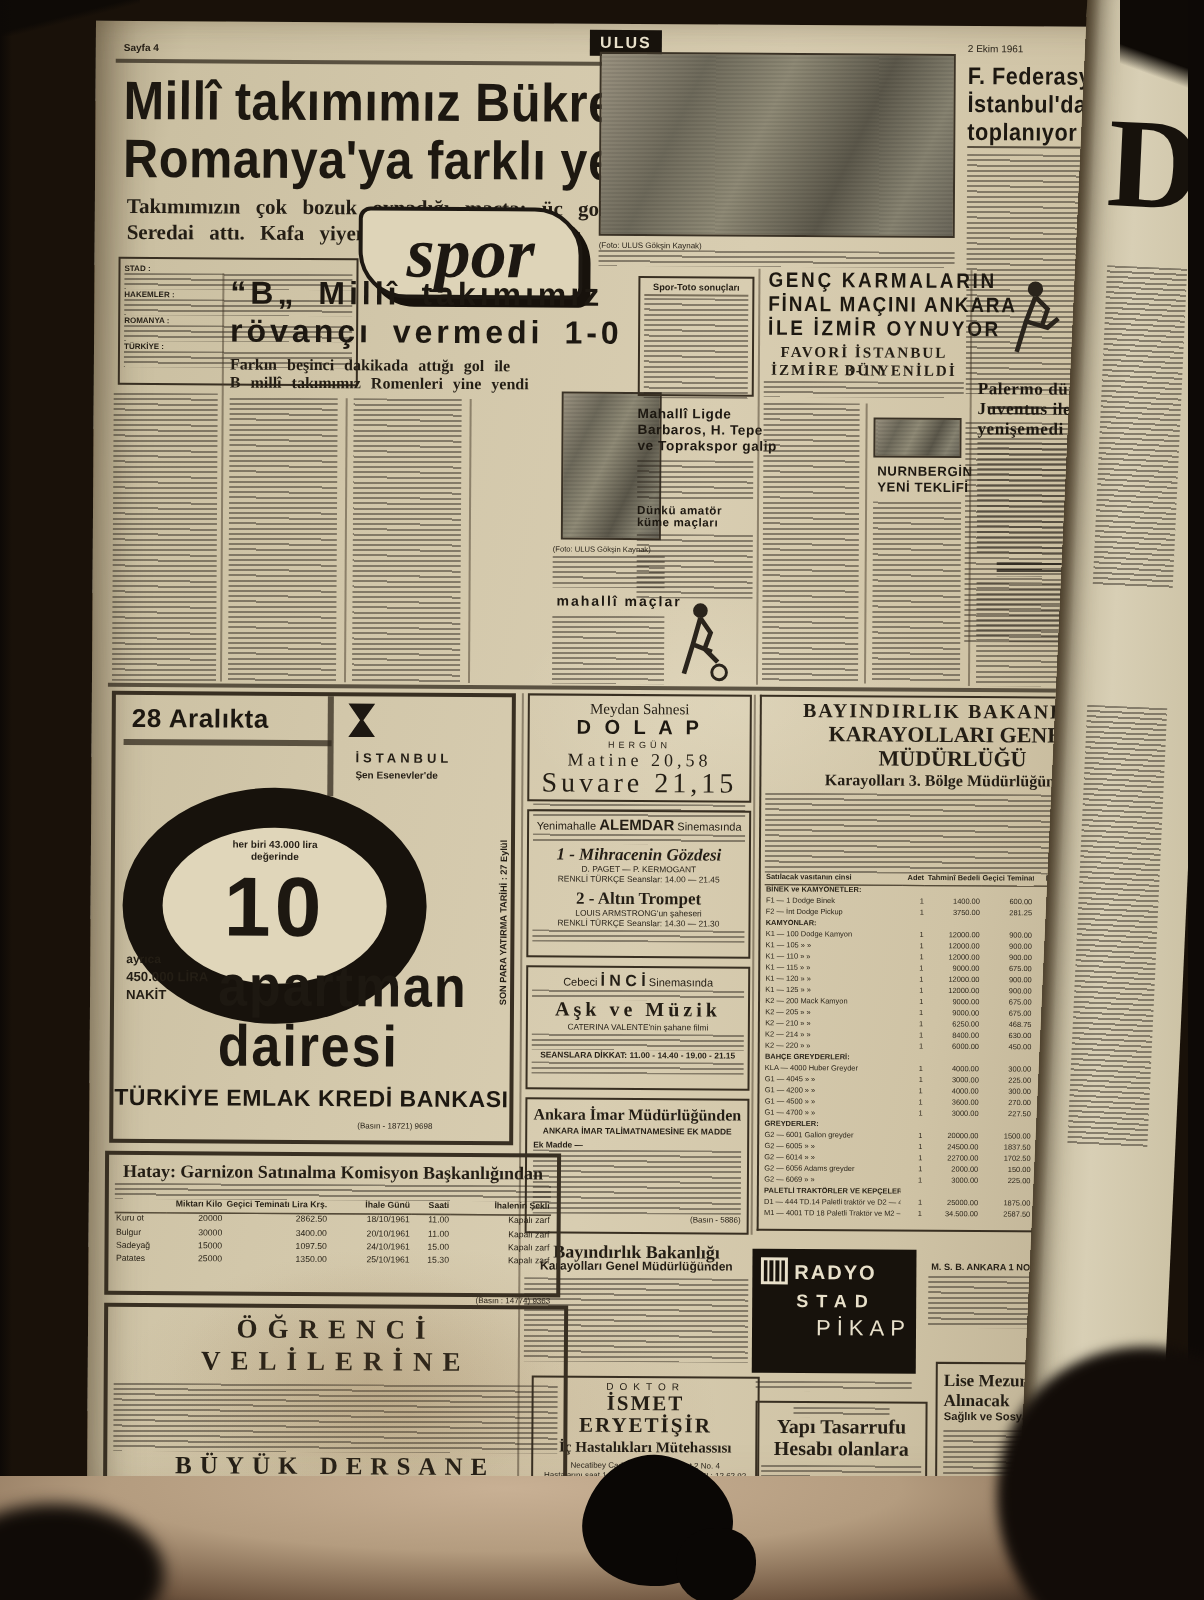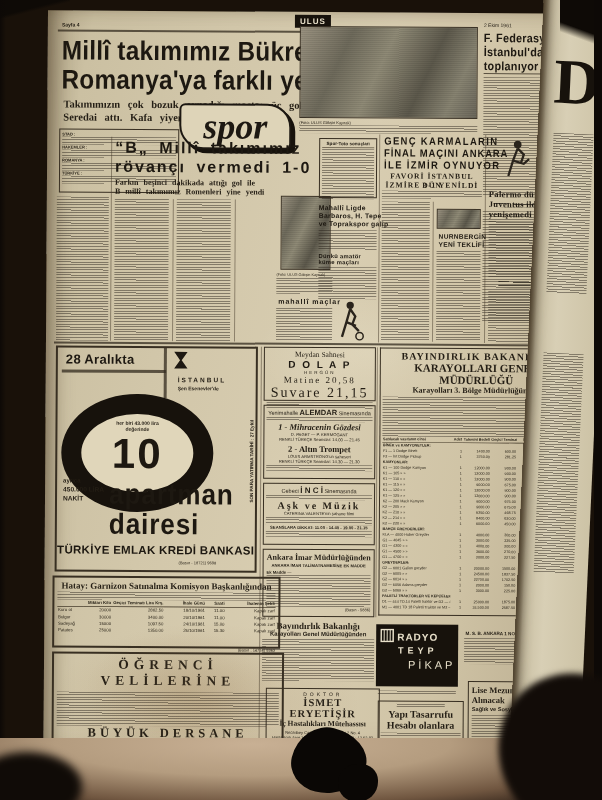--- a/index.html
+++ b/index.html
@@ -501,21 +501,21 @@
  </div>
 
  <div class="ab inkbox" style="left:332px;top:612px;width:82px;height:62px;padding:4px">
    <div style="display:flex;gap:3px;align-items:flex-end">
      <svg width="14" height="14" viewBox="0 0 14 14">
        <rect x="1" y="1" width="12" height="12" fill="none" stroke="#e8e0ca" stroke-width="1.5"></rect>
        <path d="M4 1 V13 M7 1 V13 M10 1 V13" stroke="#e8e0ca" stroke-width="1"></path>
      </svg>
      <span style="font-size:10px;font-weight:900;letter-spacing:1px">RADYO</span>
    </div>
-   <div style="font-size:9px;font-weight:900;letter-spacing:4px;margin:3px 0 0 18px">TEYP</div>
+   <div style="font-size:9px;font-weight:900;letter-spacing:4px;margin:3px 0 0 18px">STAD</div>
    <div style="font-size:11px;font-weight:400;letter-spacing:3px;margin:3px 0 0 28px">PİKAP</div>
  </div>
  <div class="ab fzs" style="left:334px;top:678px;width:78px;height:5px"></div>
 
  <div class="ab" style="left:420px;top:618px;width:106px;height:46px">
    <div class="c" style="font-size:4.6px;font-weight:700">M. S. B. ANKARA 1 NOLU SAT. KOM. BŞK. DAN</div>
    <div class="fzs" style="height:26px;margin-top:2px"></div>
  </div>
 
  <div class="ab box" style="left:334px;top:688px;width:86px;height:66px;padding:2px">

